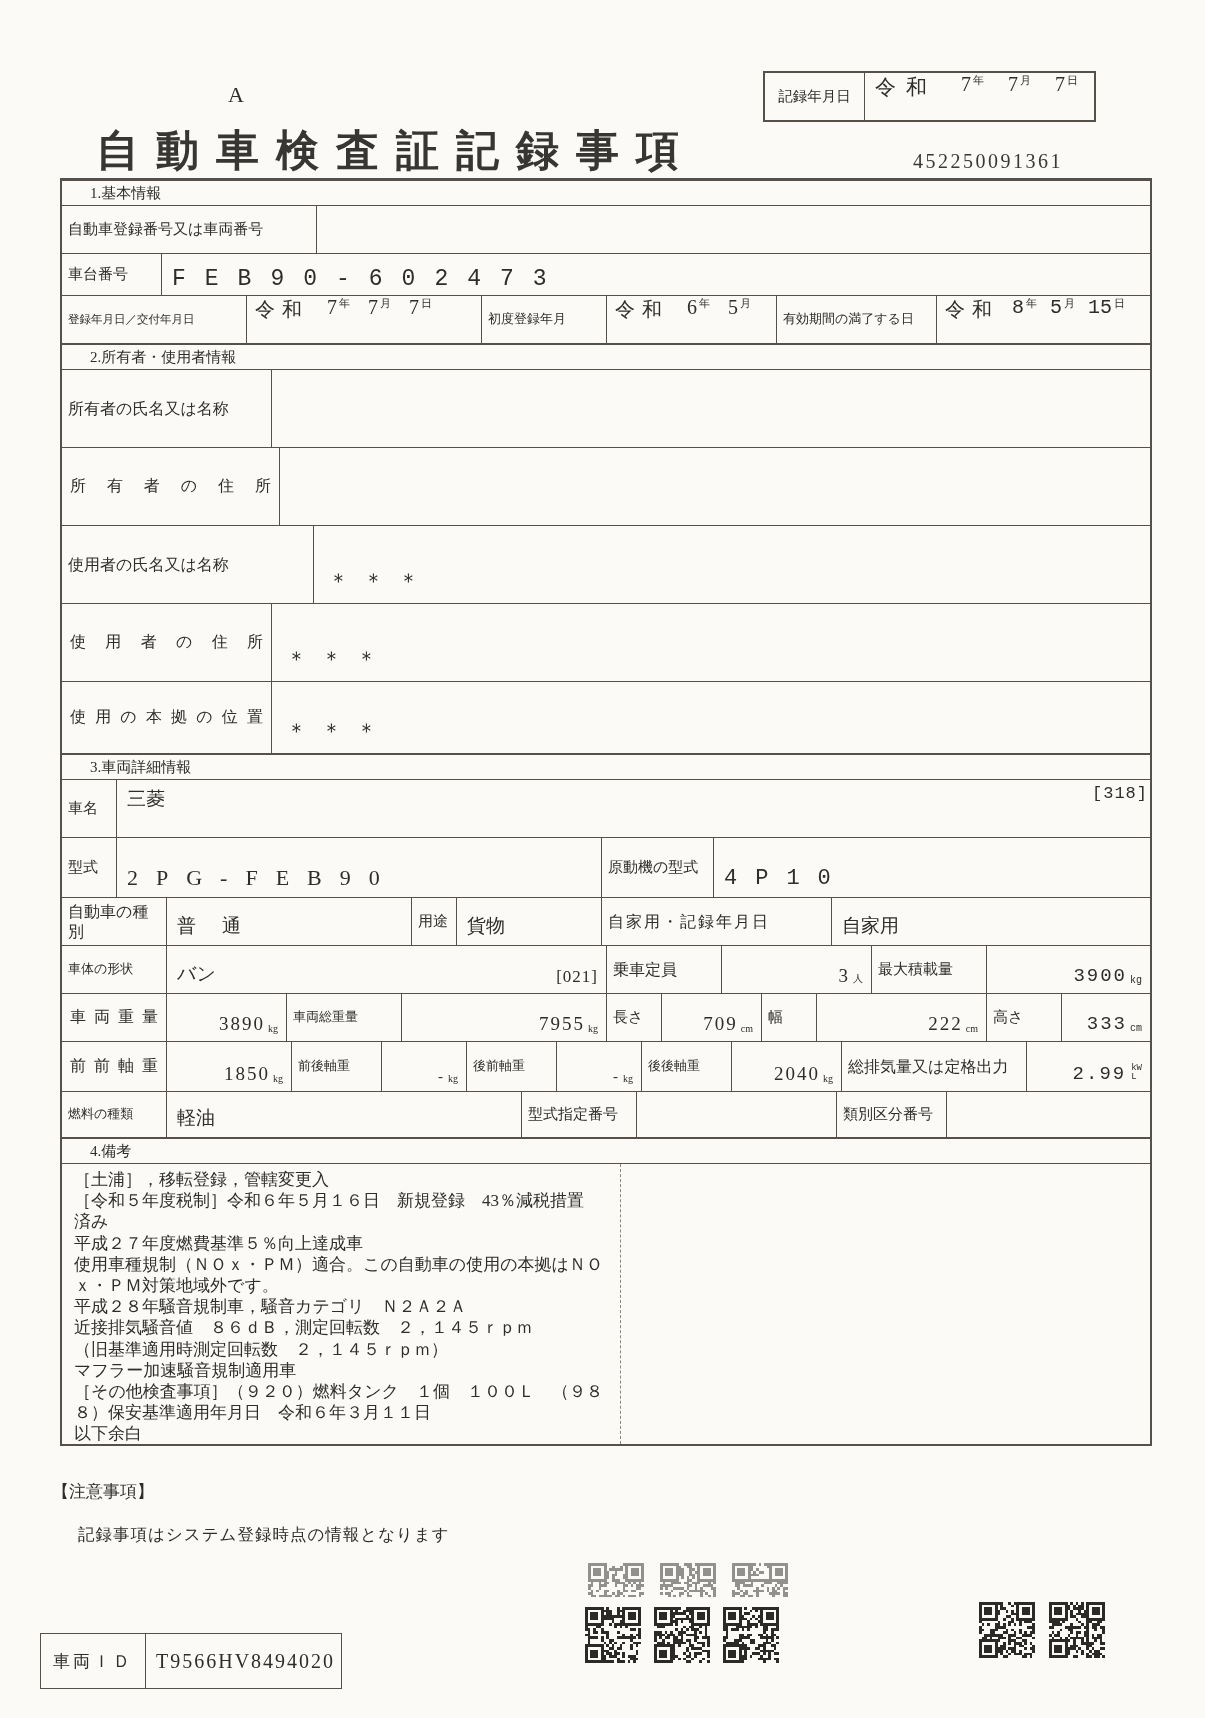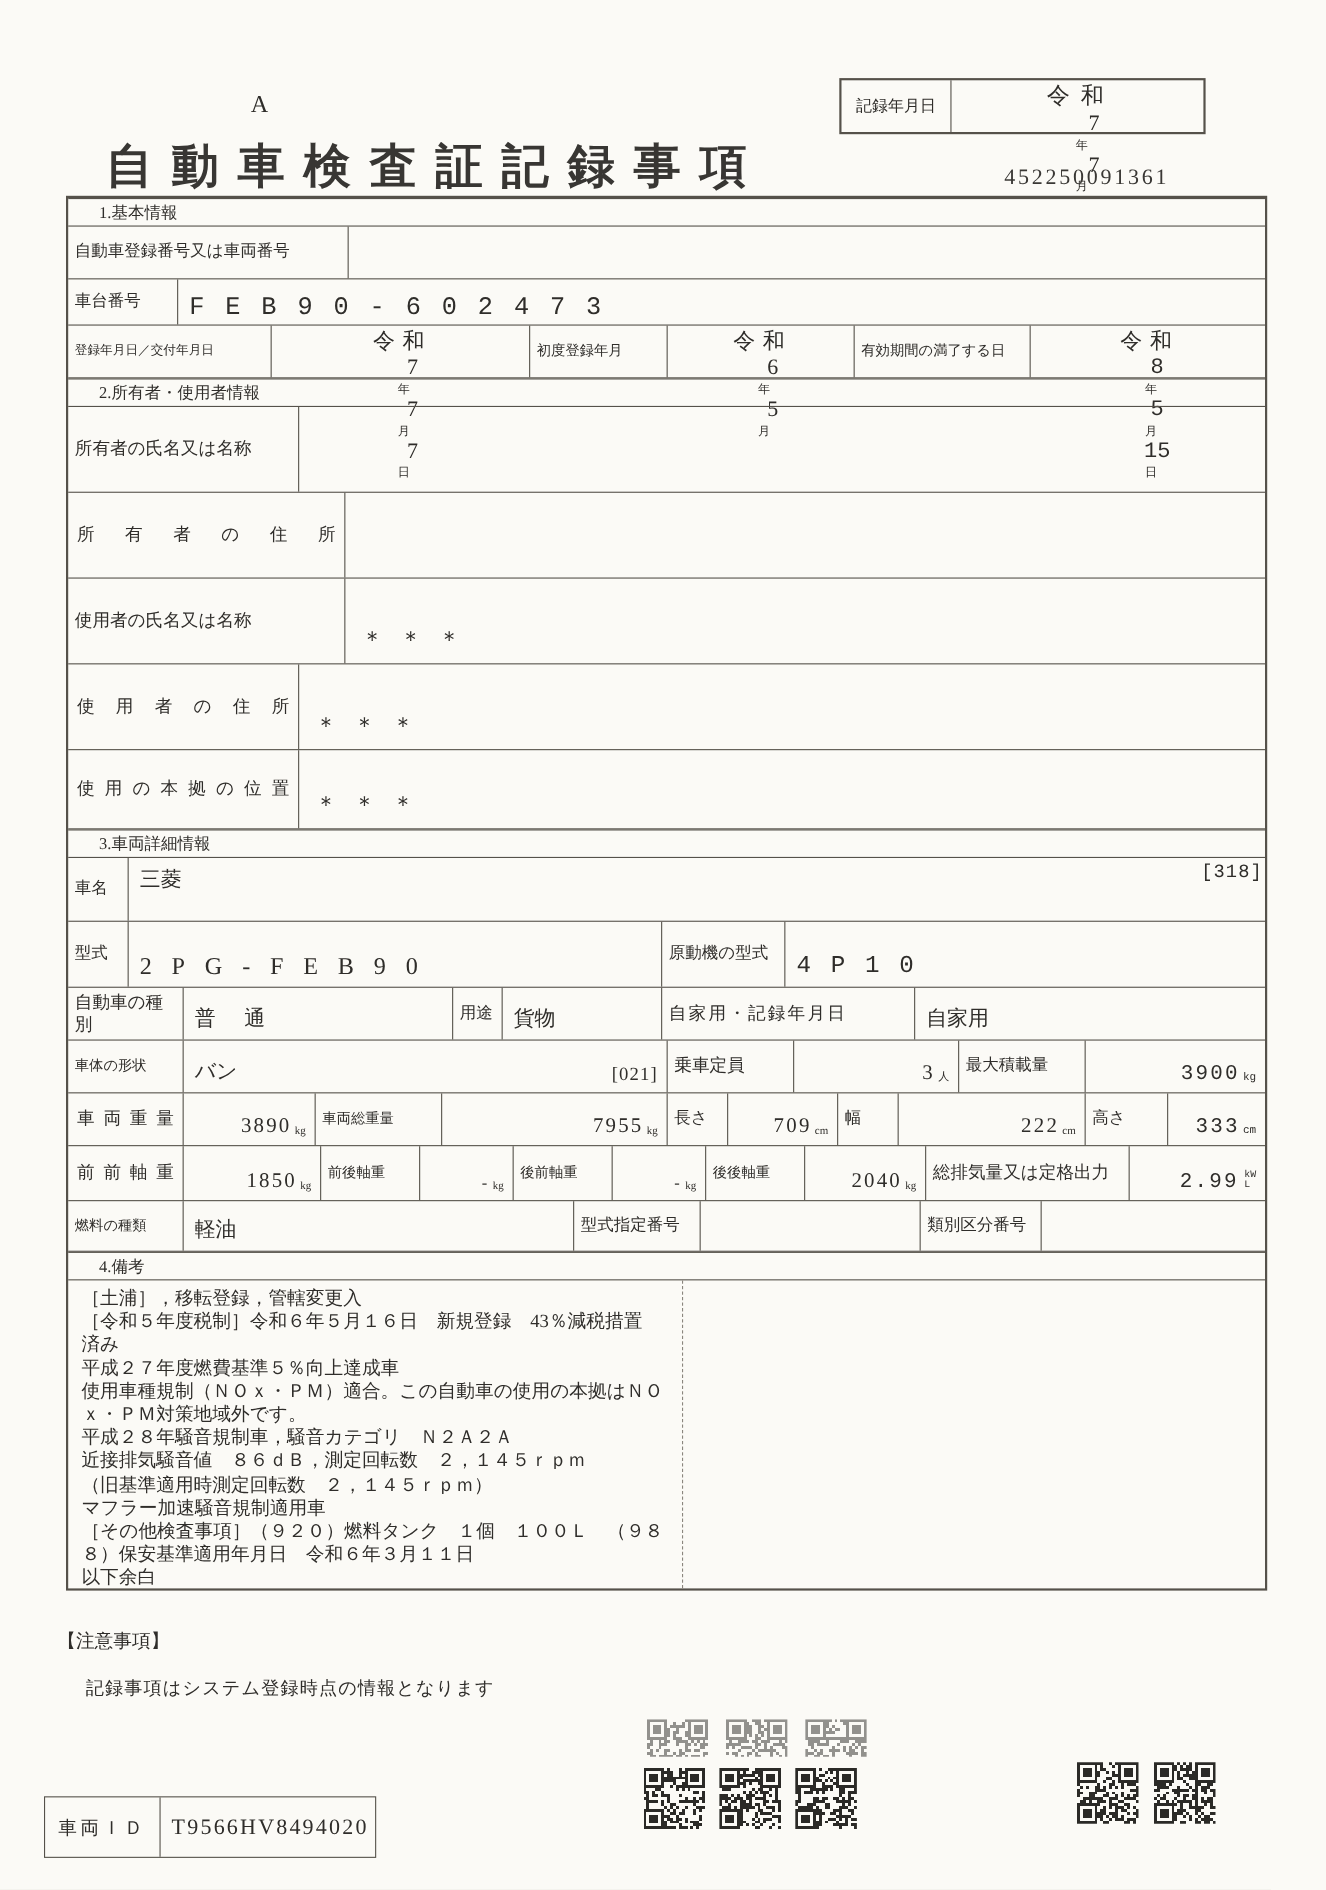--- a/index.html
+++ b/index.html
@@ -33,21 +33,21 @@
          text-align:justify;text-align-last:justify;}
   .s11{font-size:11.5px;} .s12{font-size:16px;} .s13{font-size:13px;} .s16{font-size:16px;}
   .val{align-items:flex-end;padding:2px 8px 6px 10px;font-size:19px;}
   .val.right{justify-content:flex-end;}
   .fx{flex:1;font-family:Liberation Mono, monospace;}
   .num{letter-spacing:2px;}
   .unit{font-size:10px;margin-left:3px;padding-bottom:1px;}
   .dash{font-size:15px;}
   .ustack{display:flex;flex-direction:column;font-size:9px;line-height:9px;margin-left:5px;
           padding-bottom:3px;align-items:flex-start;}
-  .datecell{display:flex;align-items:center;padding:0 4px 8px 8px;flex-direction:column;}
+  .datecell{display:flex;align-items:flex-start;padding:0 4px 8px 8px;}
   .era{font-size:20px;letter-spacing:7px;white-space:nowrap;}
   .dn{font-size:20px;margin-left:18px;}
   .du{font-size:11px;margin-left:2px;}
   .tight .dn{margin-left:13px;}
   .chassis{font-size:23px;letter-spacing:19px;padding-bottom:3px;white-space:nowrap;}
   .modelv{font-size:22px;letter-spacing:18px;white-space:nowrap;}
   .stars{font-size:21px;letter-spacing:14px;padding-bottom:8px;padding-left:14px;}
   .spread2{letter-spacing:26px;}
   .namecell{position:relative;align-items:flex-start;padding-top:6px;}
   .code-right{position:absolute;right:2px;top:4px;font-size:17px;letter-spacing:1px;}
@@ -142,21 +142,21 @@
 
     <div class="row sec" style="height:26px">
       <span>2.所有者・使用者情報</span>
     </div>
 
     <div class="row" style="height:78px">
       <div class="c lab s16" style="width:210px">所有者の氏名又は名称</div>
       <div class="c val fx stars"></div>
     </div>
     <div class="row" style="height:78px">
-      <div class="c" style="width:252px">
+      <div class="c" style="width:218px">
         <span class="lab-j s16">所有者の住所</span>
       </div>
       <div class="c val fx stars"></div>
     </div>
     <div class="row" style="height:78px">
       <div class="c lab s16" style="width:252px">使用者の氏名又は名称</div>
       <div class="c val fx stars">＊＊＊</div>
     </div>
     <div class="row" style="height:78px">
       <div class="c" style="width:210px">

